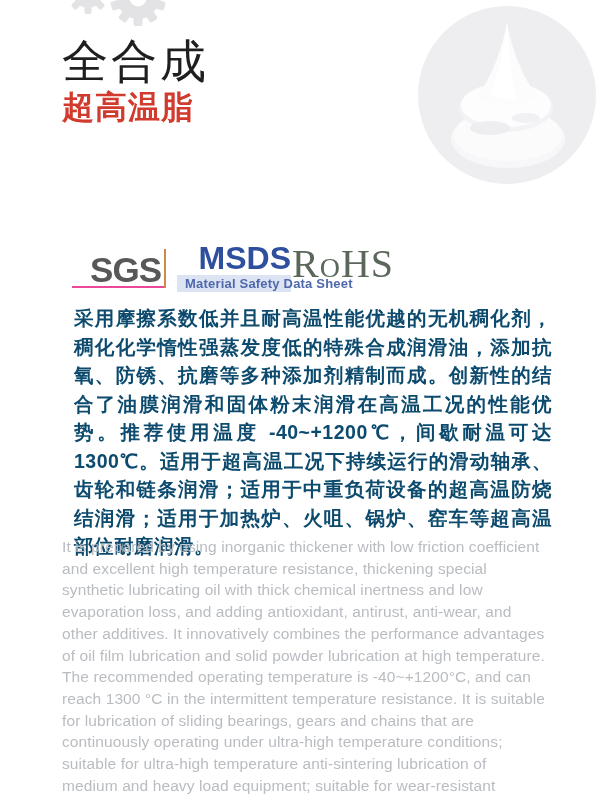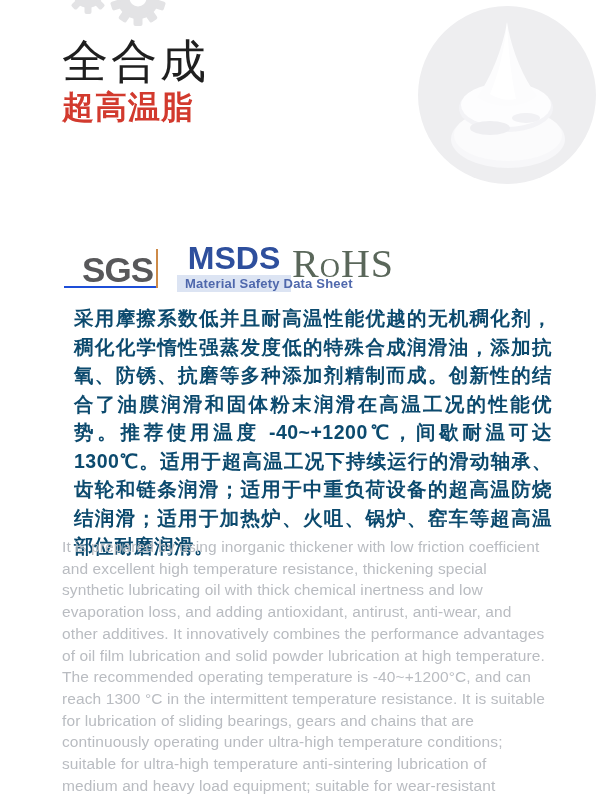--- a/index.html
+++ b/index.html
@@ -20,31 +20,31 @@
     position:absolute;left:62px;top:90px;margin:0;
     font-size:32px;font-weight:800;color:#d23a2e;letter-spacing:1px;line-height:1.1;
   }
   .subtitle{
     position:absolute;left:63px;top:158px;
     font-style:italic;font-size:20px;color:#9b9b9b;line-height:31px;letter-spacing:1.2px;
   }
   
   .cert-row{position:absolute;left:0;top:0;}
   .sgs-logo{
-    position:absolute;left:64px;top:246px;width:94px;height:40px;
-    border-bottom:2px solid #1d4ed8;
+    position:absolute;left:72px;top:246px;width:94px;height:40px;
+    border-bottom:2px solid #ec4899;
   }
   .sgs-logo::after{
     content:"";position:absolute;right:0;top:3px;bottom:-2px;width:2px;background:#cd8a48;
   }
   .sgs-text{
     position:absolute;right:5px;bottom:-4px;
     font-size:35px;font-weight:800;color:#58585a;letter-spacing:-1px;
   }
-  .msds-logo{position:absolute;left:177px;top:242px;width:114px;text-align:center;}
+  .msds-logo{position:absolute;left:177px;top:242px;width:114px;text-align:right;}
   .msds-text{
     font-size:32px;font-weight:800;color:#2e4f9d;letter-spacing:0px;line-height:32px;
   }
   .msds-sub{
     margin-top:1px;font-size:13px;font-weight:700;color:#4f68ac;
     background:#dce4f3;padding:1px 8px;letter-spacing:0.2px;white-space:nowrap;
   }
   .rohs-logo{
     position:absolute;left:292px;top:244px;
     font-family:"Liberation Serif", serif;font-variant:small-caps;

